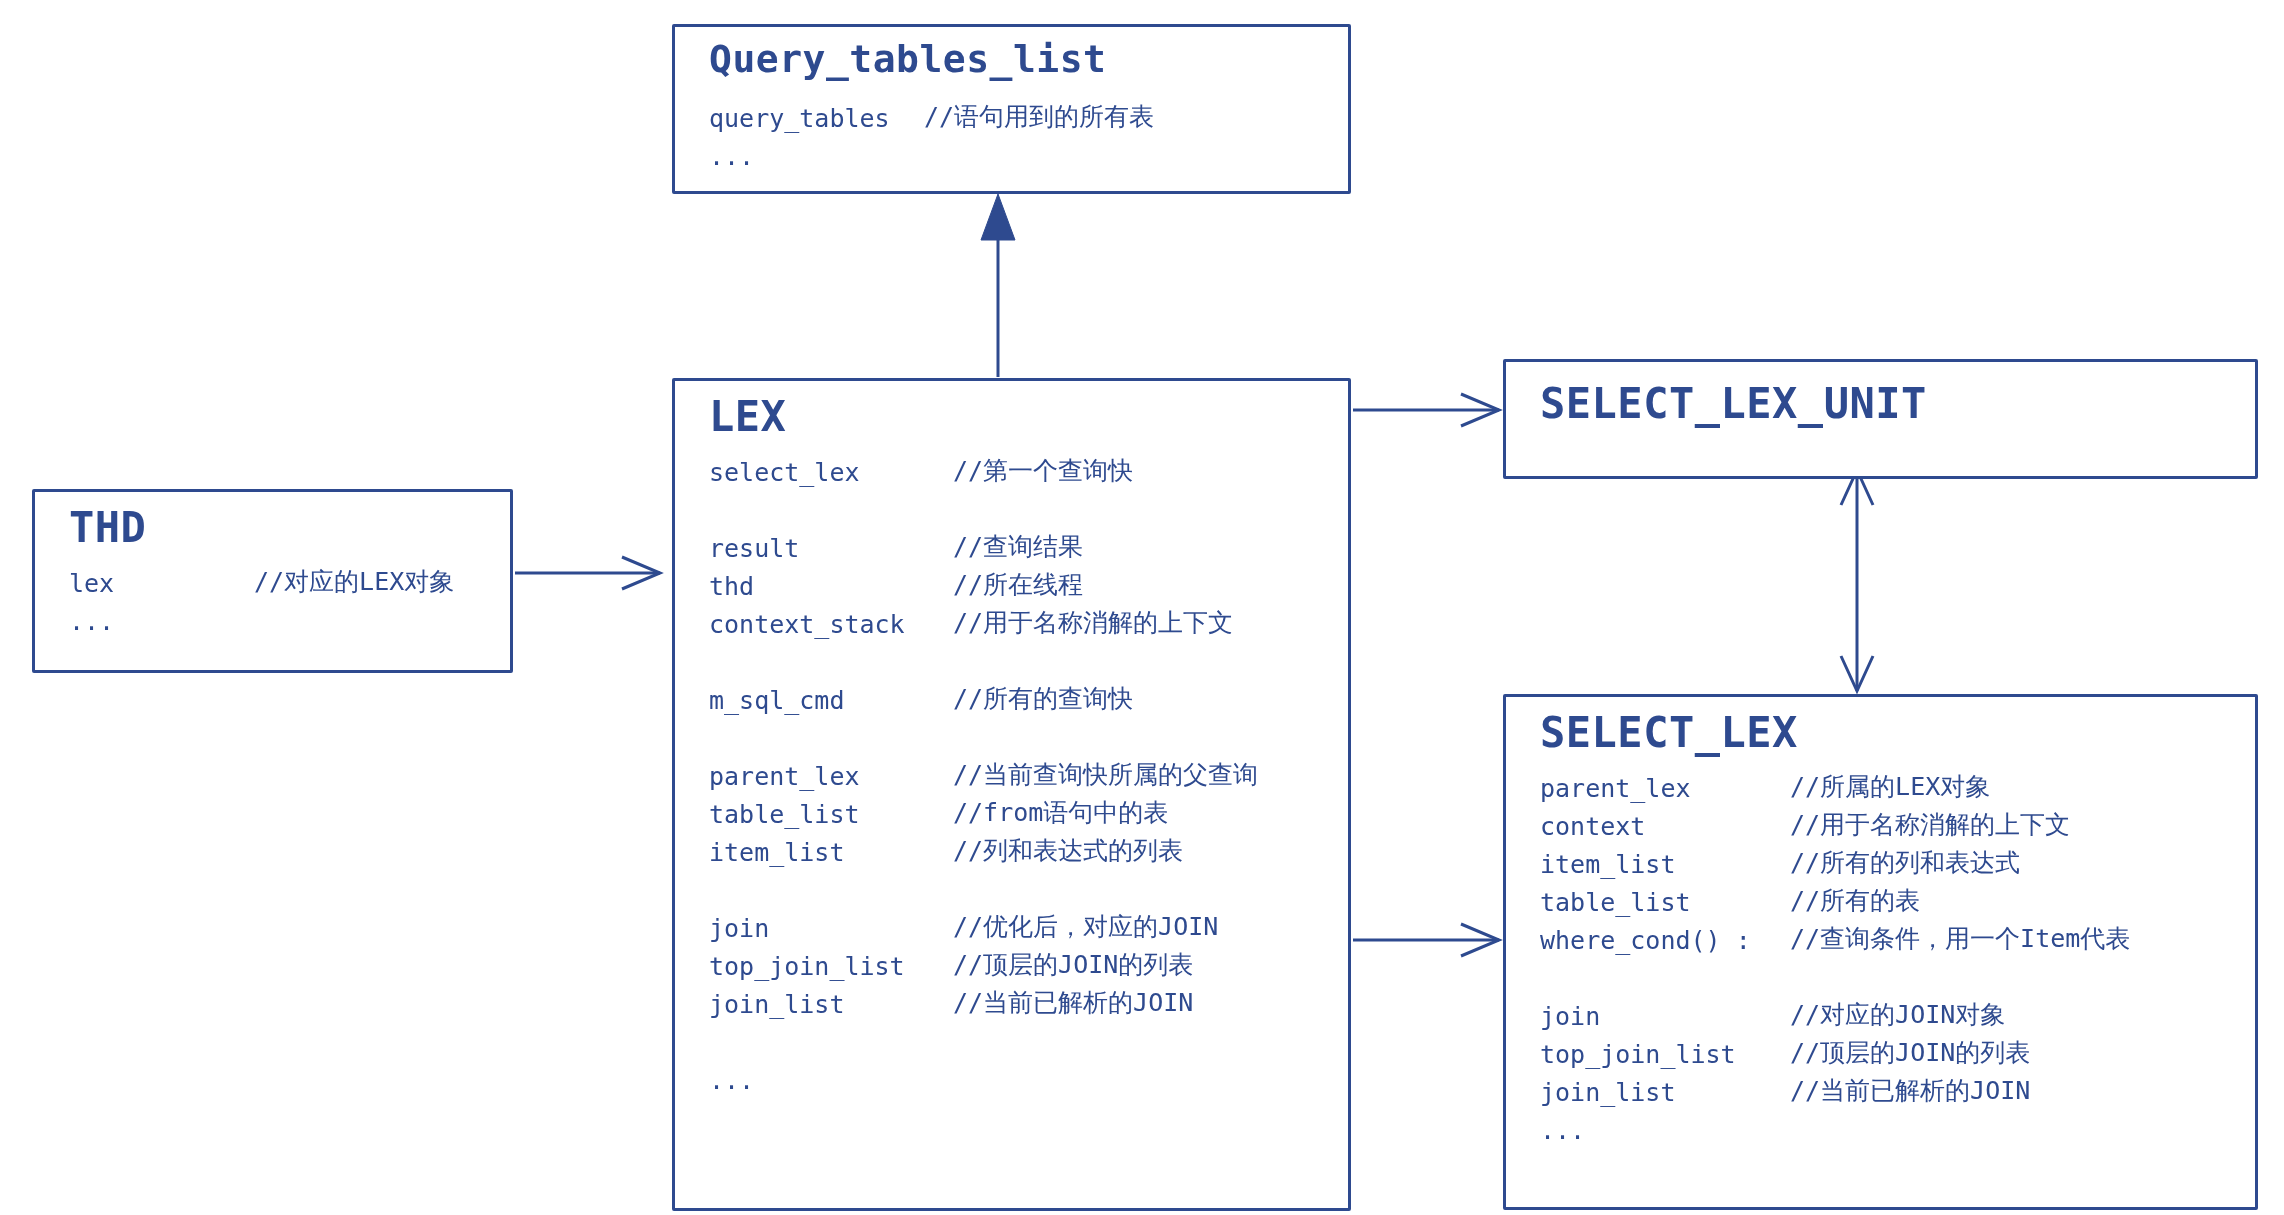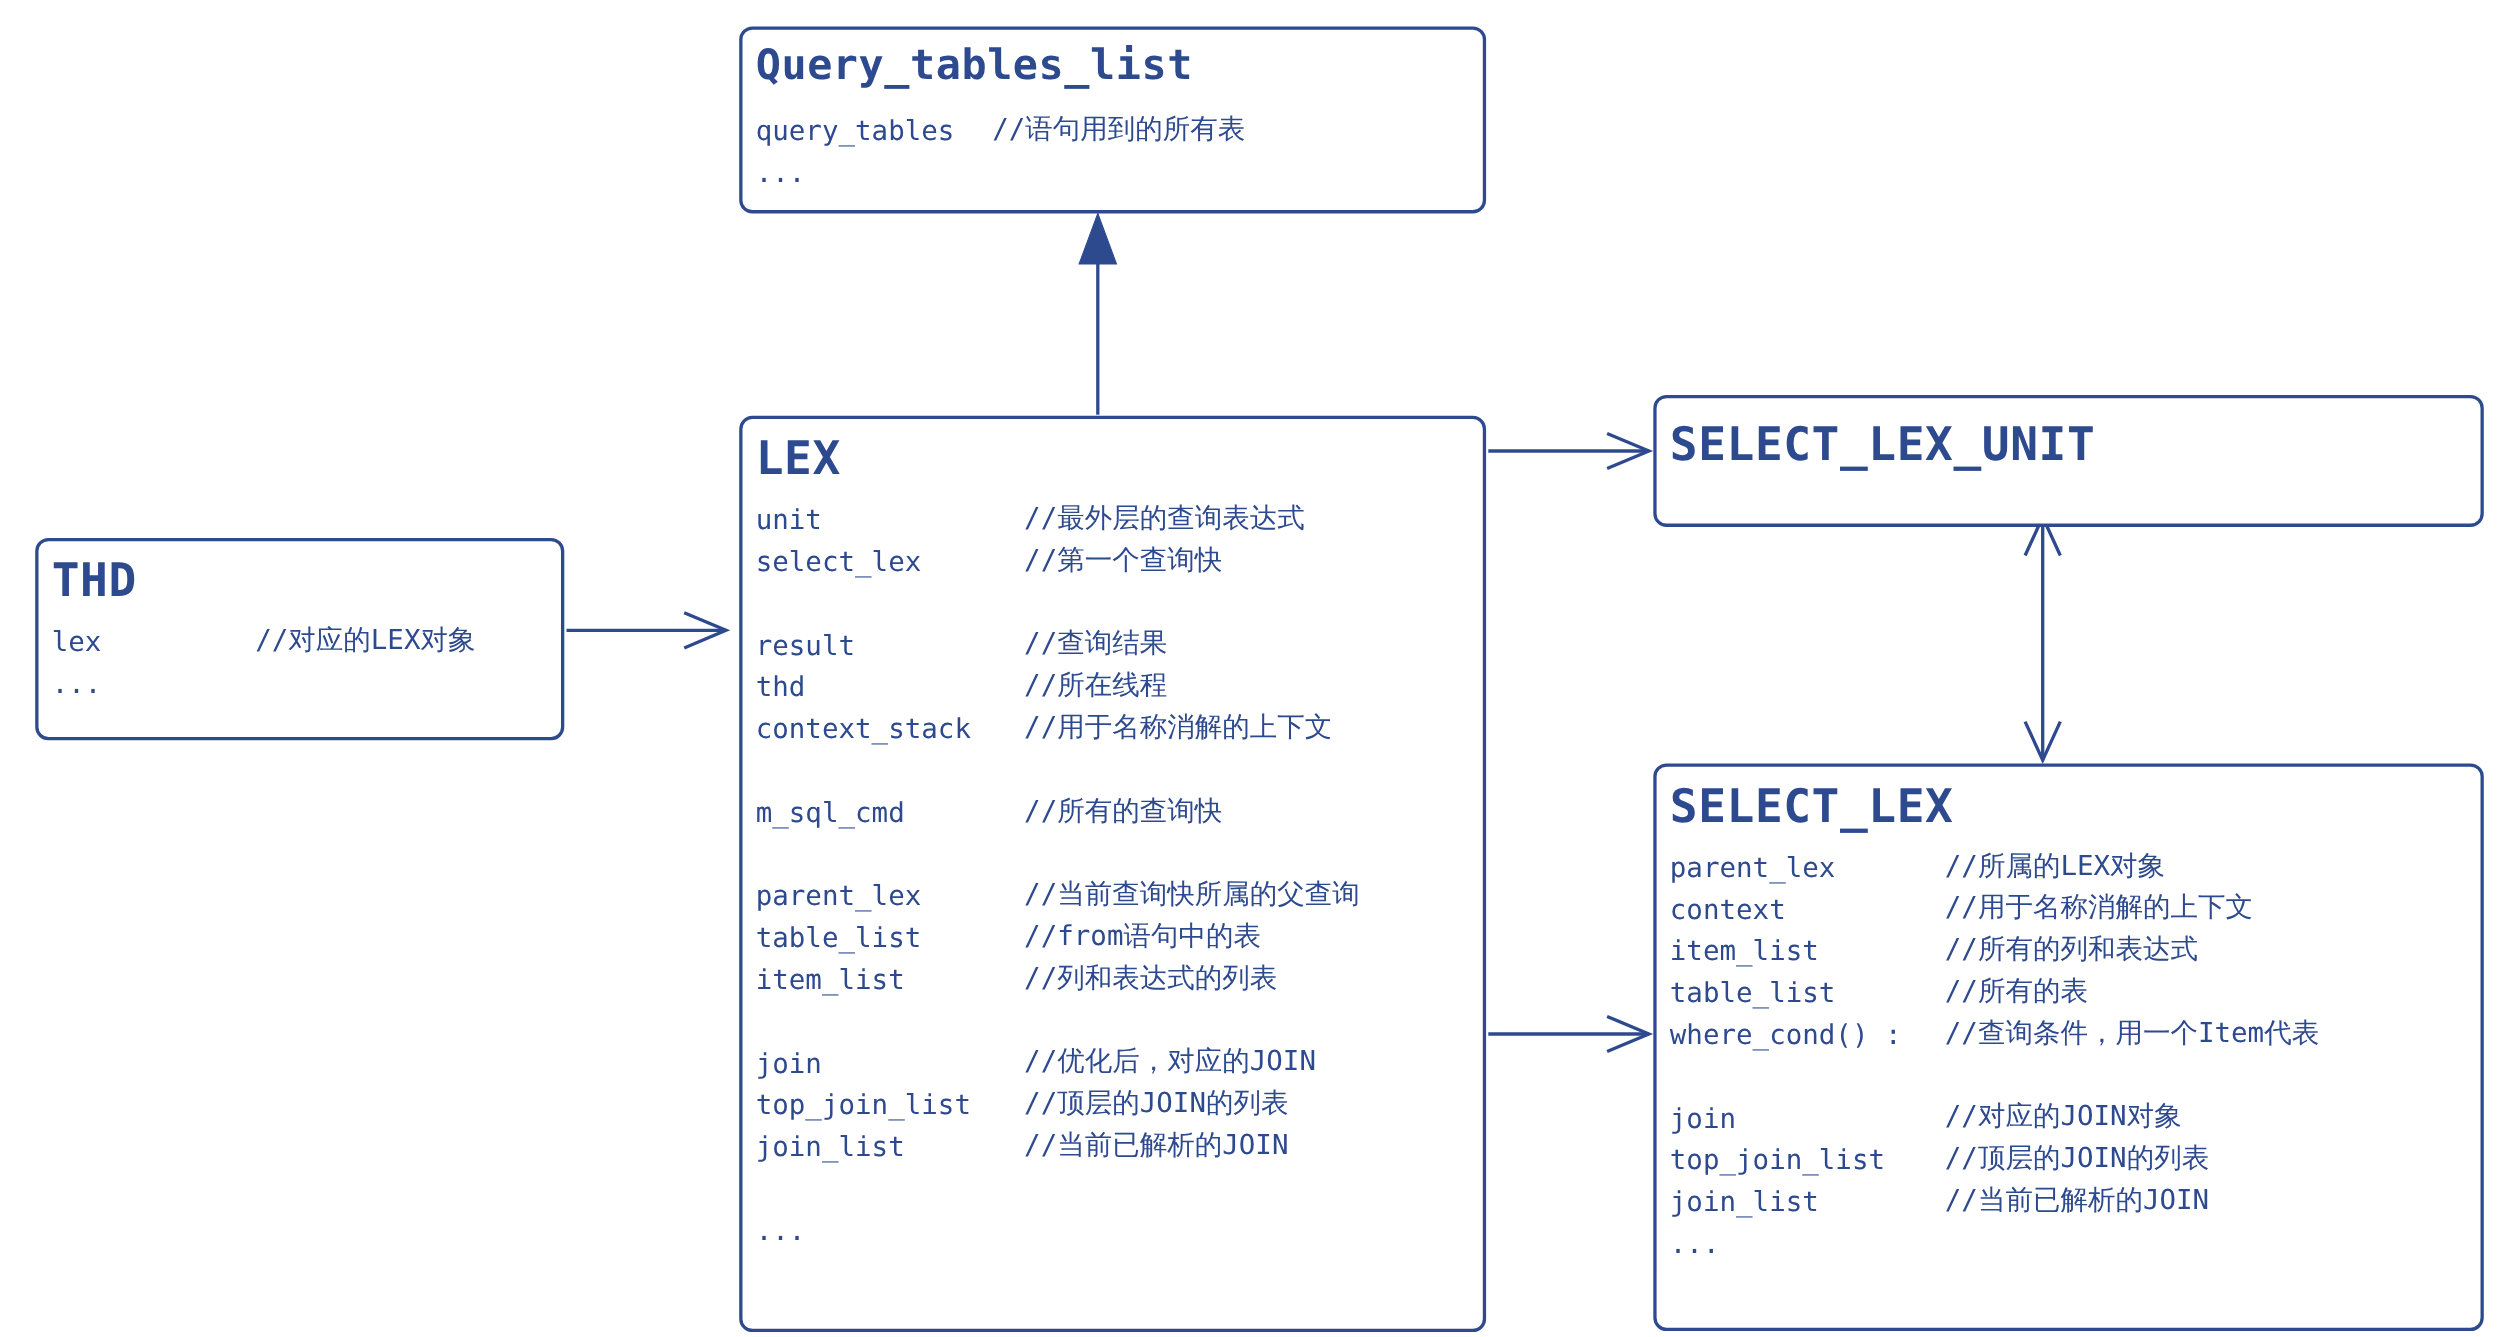--- a/index.html
+++ b/index.html
@@ -7,22 +7,22 @@
   #canvas {
     position:relative; width:2284px; height:1215px;
     background:var(--bg); overflow:hidden;
     font-family:"DejaVu Sans Mono","DejaVu Sans",monospace;
     color:var(--accent);
   }
   #connectors { position:absolute; left:0; top:0; width:2284px; height:1215px; pointer-events:none; }
   #connectors line, #connectors path { stroke:var(--accent); stroke-width:3; fill:none; }
   #connectors polygon { fill:var(--accent); stroke:var(--accent); }
   .box {
-    position:absolute; border:3px solid var(--accent); border-radius:12px;
-    background:var(--bg); box-sizing:border-box; padding:14px 10px 0 12px;
+    position:absolute; border:3px solid var(--accent); border-radius:2px;
+    background:var(--bg); box-sizing:border-box; padding:14px 10px 0 34px;
   }
   .title { font-size:42px; line-height:44px; font-weight:bold; letter-spacing:0.5px; margin-bottom:10px; white-space:pre; }
   .row { height:38px; display:flex; align-items:flex-end; font-size:25px; white-space:pre; }
   .gap { height:38px; }
   .fname { flex-shrink:0; }
   .fcomment { }
   #box-query { left:672px; top:24px;  width:679px; height:170px; padding-top:10px; }
   #box-query .title { font-size:38px; margin-bottom:14px; }
   #box-query .fname { width:215px; }
   #box-thd   { left:32px;  top:489px; width:481px; height:184px; }
@@ -80,24 +80,20 @@
       <span class="fcomment">//对应的LEX对象</span>
     </div>
     <div class="row">
       <span class="fname">...</span>
     </div>
   </div>
 
   <div class="box" id="box-lex">
     <div class="title">LEX</div>
 
-    <div class="row">
-      <span class="fname">unit</span>
-      <span class="fcomment">//最外层的查询表达式</span>
-    </div>
     <div class="row">
       <span class="fname">select_lex</span>
       <span class="fcomment">//第一个查询快</span>
     </div>
     <div class="gap"></div>
     <div class="row">
       <span class="fname">result</span>
       <span class="fcomment">//查询结果</span>
     </div>
     <div class="row">

